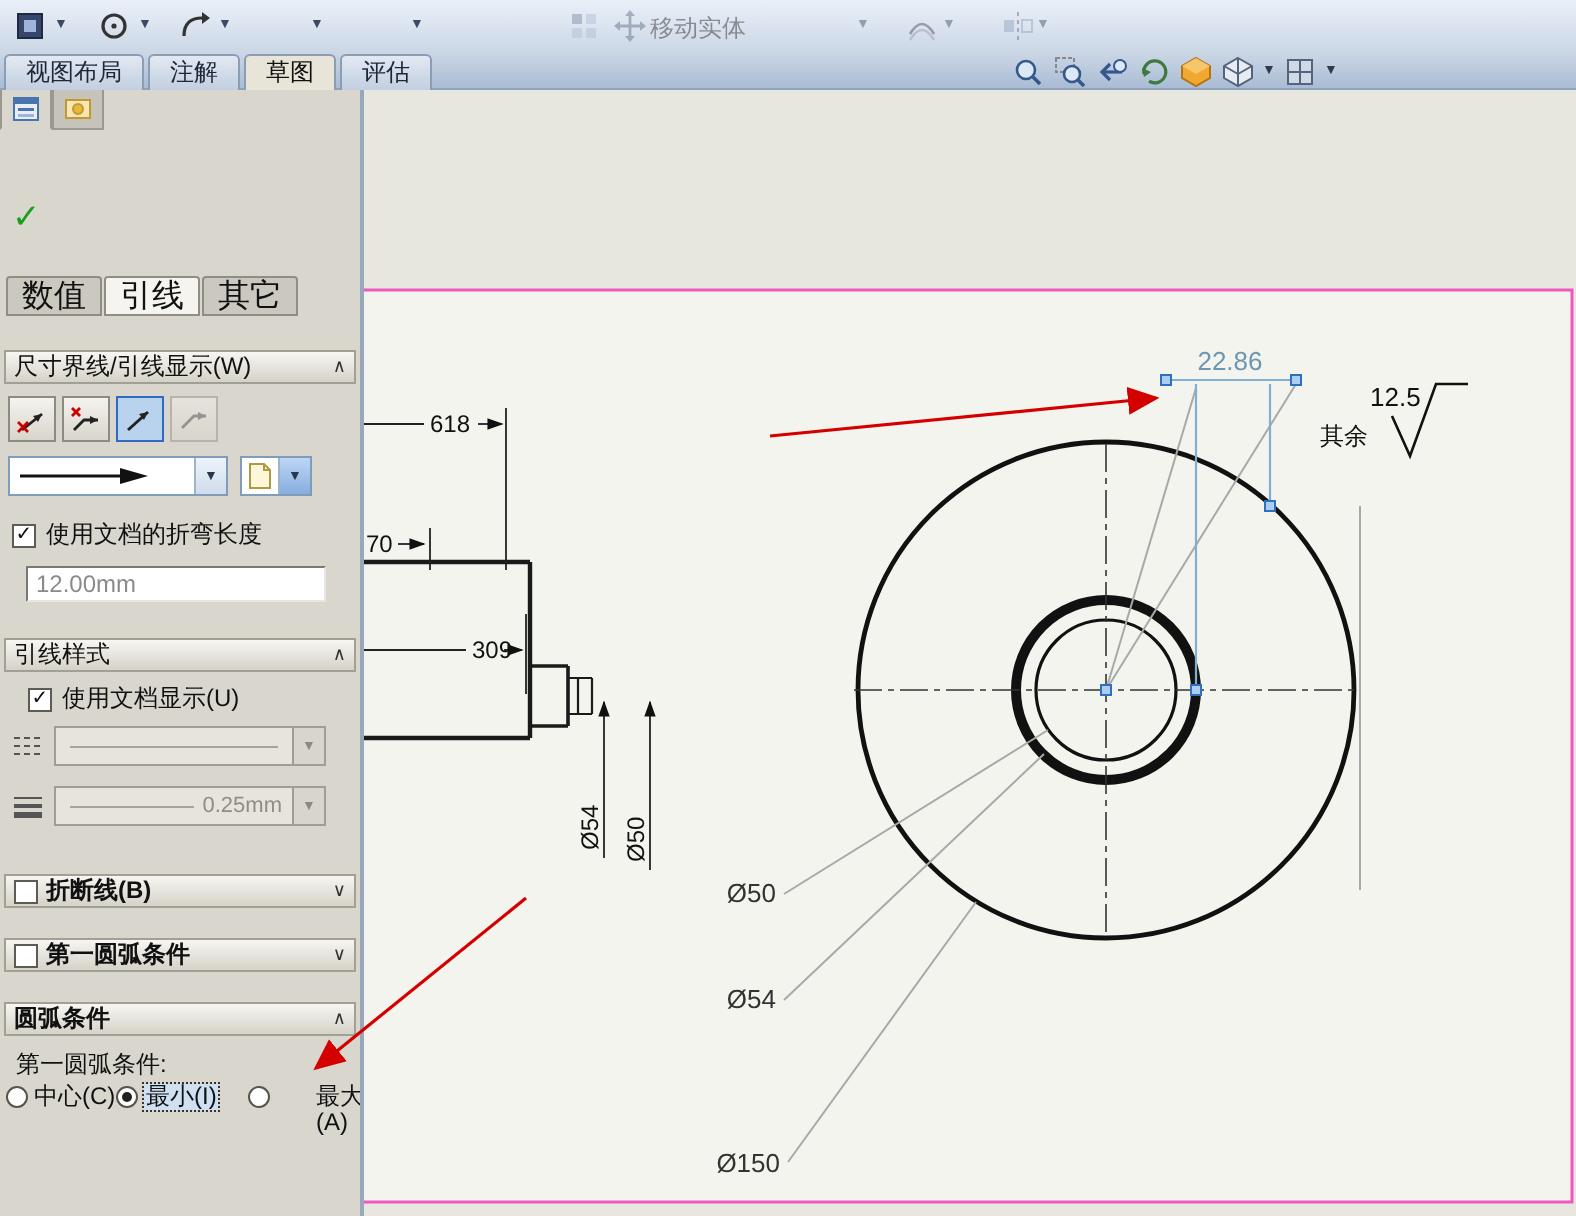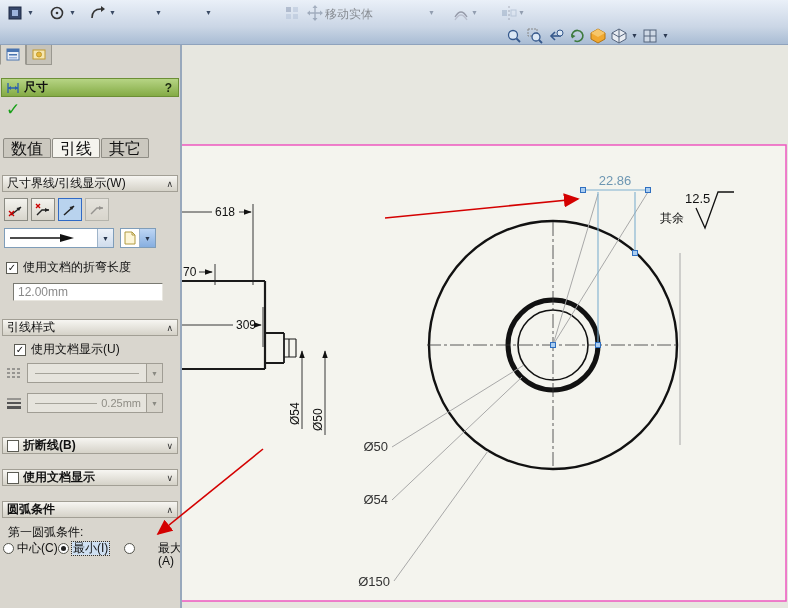--- a/index.html
+++ b/index.html
@@ -164,20 +164,26 @@
       <svg width="16" height="16">
           <path d="M8,1 V15" stroke="#667" stroke-dasharray="2 2"></path>
           <rect x="1" y="5" width="5" height="6" fill="#8fa3bd"></rect>
           <rect x="10" y="5" width="5" height="6" fill="none" stroke="#8fa3bd"></rect>
         </svg>
     </span>
     <span class="tb-caret disabled" style="left:518px">▼</span>
   </div>
 
   <div class="cmd-strip">
+    <div class="cmd-tabs">
+      <div class="cmd-tab"><span>视图布局</span></div>
+      <div class="cmd-tab"><span>注解</span></div>
+      <div class="cmd-tab active"><span>草图</span></div>
+      <div class="cmd-tab"><span>评估</span></div>
+    </div>
     <div class="view-toolbar">
       <span class="vicon">
         <svg width="16" height="16">
             <circle cx="7" cy="7" r="4.5" fill="#dce8f5" stroke="#35588c" stroke-width="1.3"></circle>
             <line x1="10.5" y1="10.5" x2="14" y2="14" stroke="#35588c" stroke-width="1.8"></line>
           </svg>
       </span>
       <span class="vicon">
         <svg width="16" height="16">
             <rect x="1" y="1" width="9" height="7" fill="none" stroke="#888" stroke-dasharray="2 1"></rect>
@@ -234,29 +240,20 @@
             </svg>
         </div>
         <div class="pm-tab">
           <svg width="14" height="13">
               <rect x="1" y="2" width="12" height="9" fill="#f6e6b0" stroke="#c09a30"></rect>
               <circle cx="7" cy="6.5" r="2.5" fill="#e8b83a" stroke="#c09a30"></circle>
             </svg>
         </div>
       </div>
 
-      <div class="pm-header">
-        <svg width="14" height="12">
-            <path d="M2,1 V11 M12,1 V11 M2,6 H12" stroke="#2b5fb0" stroke-width="1.3" fill="none"></path>
-            <path d="M2,6 L5,4 V8 z" fill="#2b5fb0"></path>
-            <path d="M12,6 L9,4 V8 z" fill="#2b5fb0"></path>
-          </svg>
-        <span class="pm-title">尺寸</span>
-        <span class="pm-help">?</span>
-      </div>
 
       <div class="ok-check">✓</div>
 
       <div class="sub-tabs">
         <div class="sub-tab"><span>数值</span></div>
         <div class="sub-tab active"><span>引线</span></div>
         <div class="sub-tab"><span>其它</span></div>
       </div>
 
       <div class="group-header" style="top:130px">
@@ -367,21 +364,21 @@
       </div>
 
       <div class="group-header" style="top:392px">
         <span class="cb gh-cb"></span>
         <span class="gh-title" style="font-weight:bold">折断线(B)</span>
         <span class="gh-chev">∨</span>
       </div>
 
       <div class="group-header" style="top:424px">
         <span class="cb gh-cb"></span>
-        <span class="gh-title" style="font-weight:bold">使用文档显示</span>
+        <span class="gh-title" style="font-weight:bold">第一圆弧条件</span>
         <span class="gh-chev">∨</span>
       </div>
 
       <div class="group-header" style="top:456px">
         <span class="gh-title" style="font-weight:bold">圆弧条件</span>
         <span class="gh-chev">∧</span>
       </div>
       <div class="cond-label" style="top:479px">第一圆弧条件:</div>
       <div class="radio-row" style="top:497px">
         <label class="radio-opt" style="left:3px">

